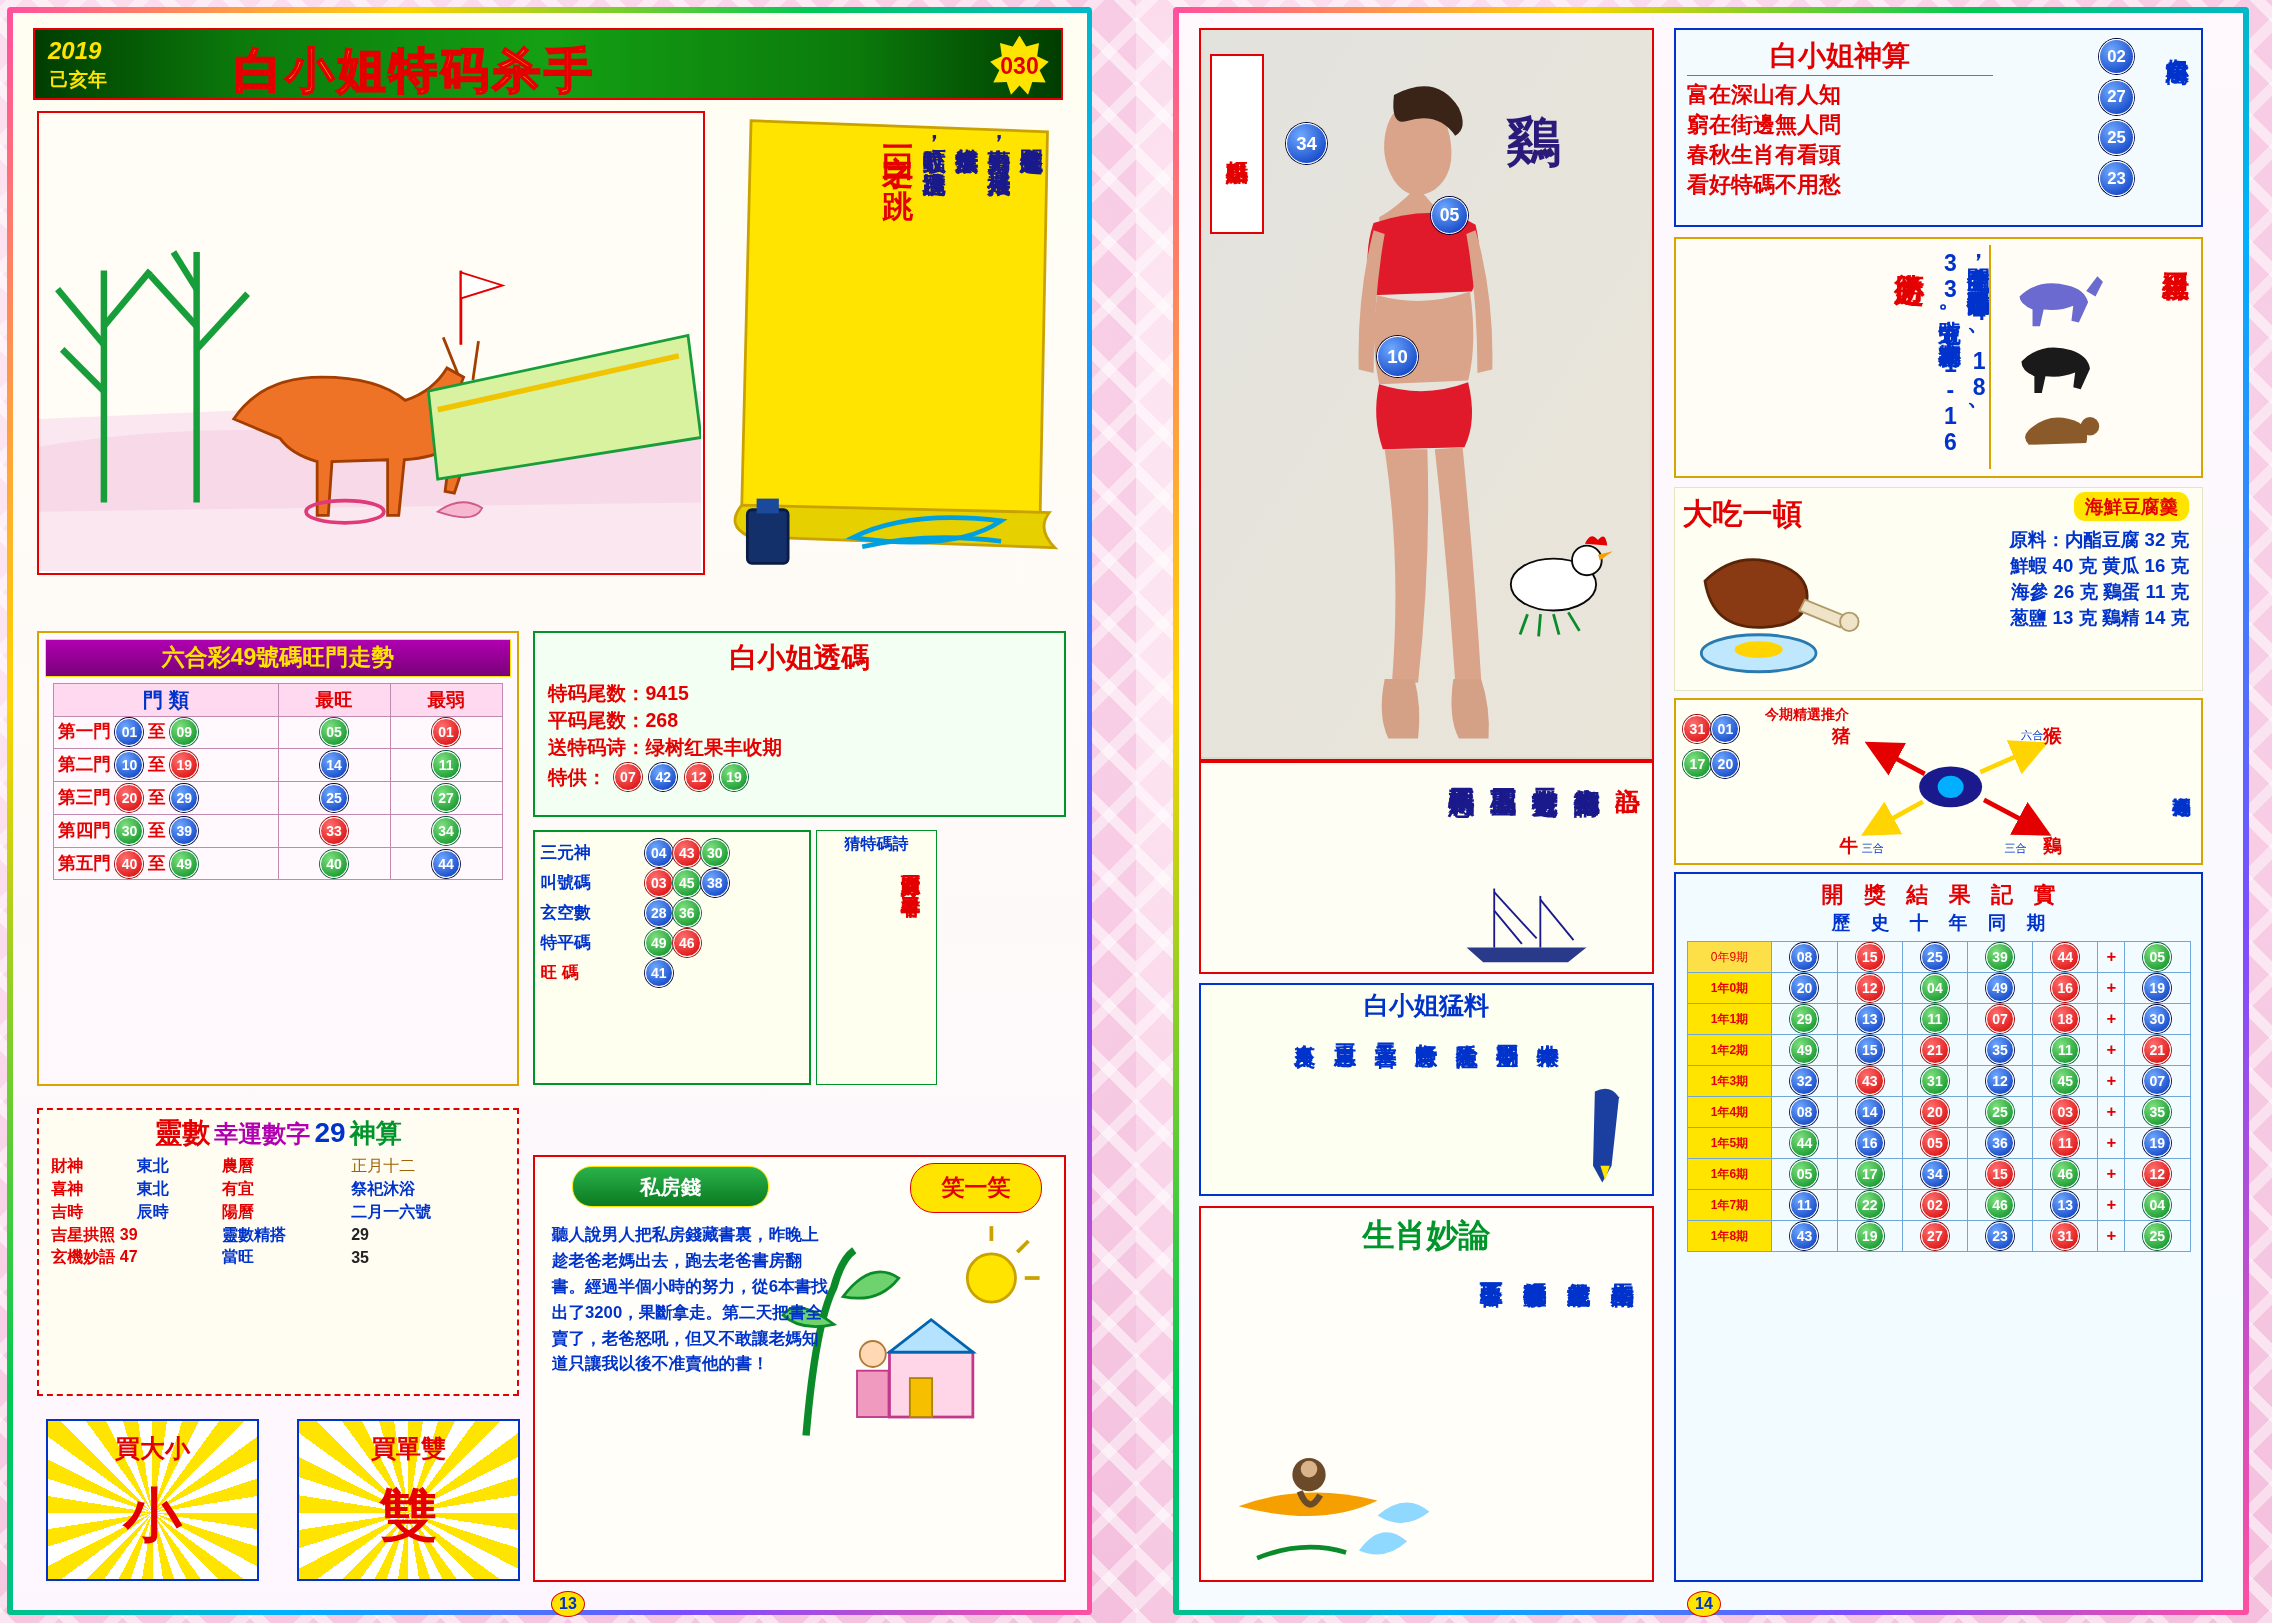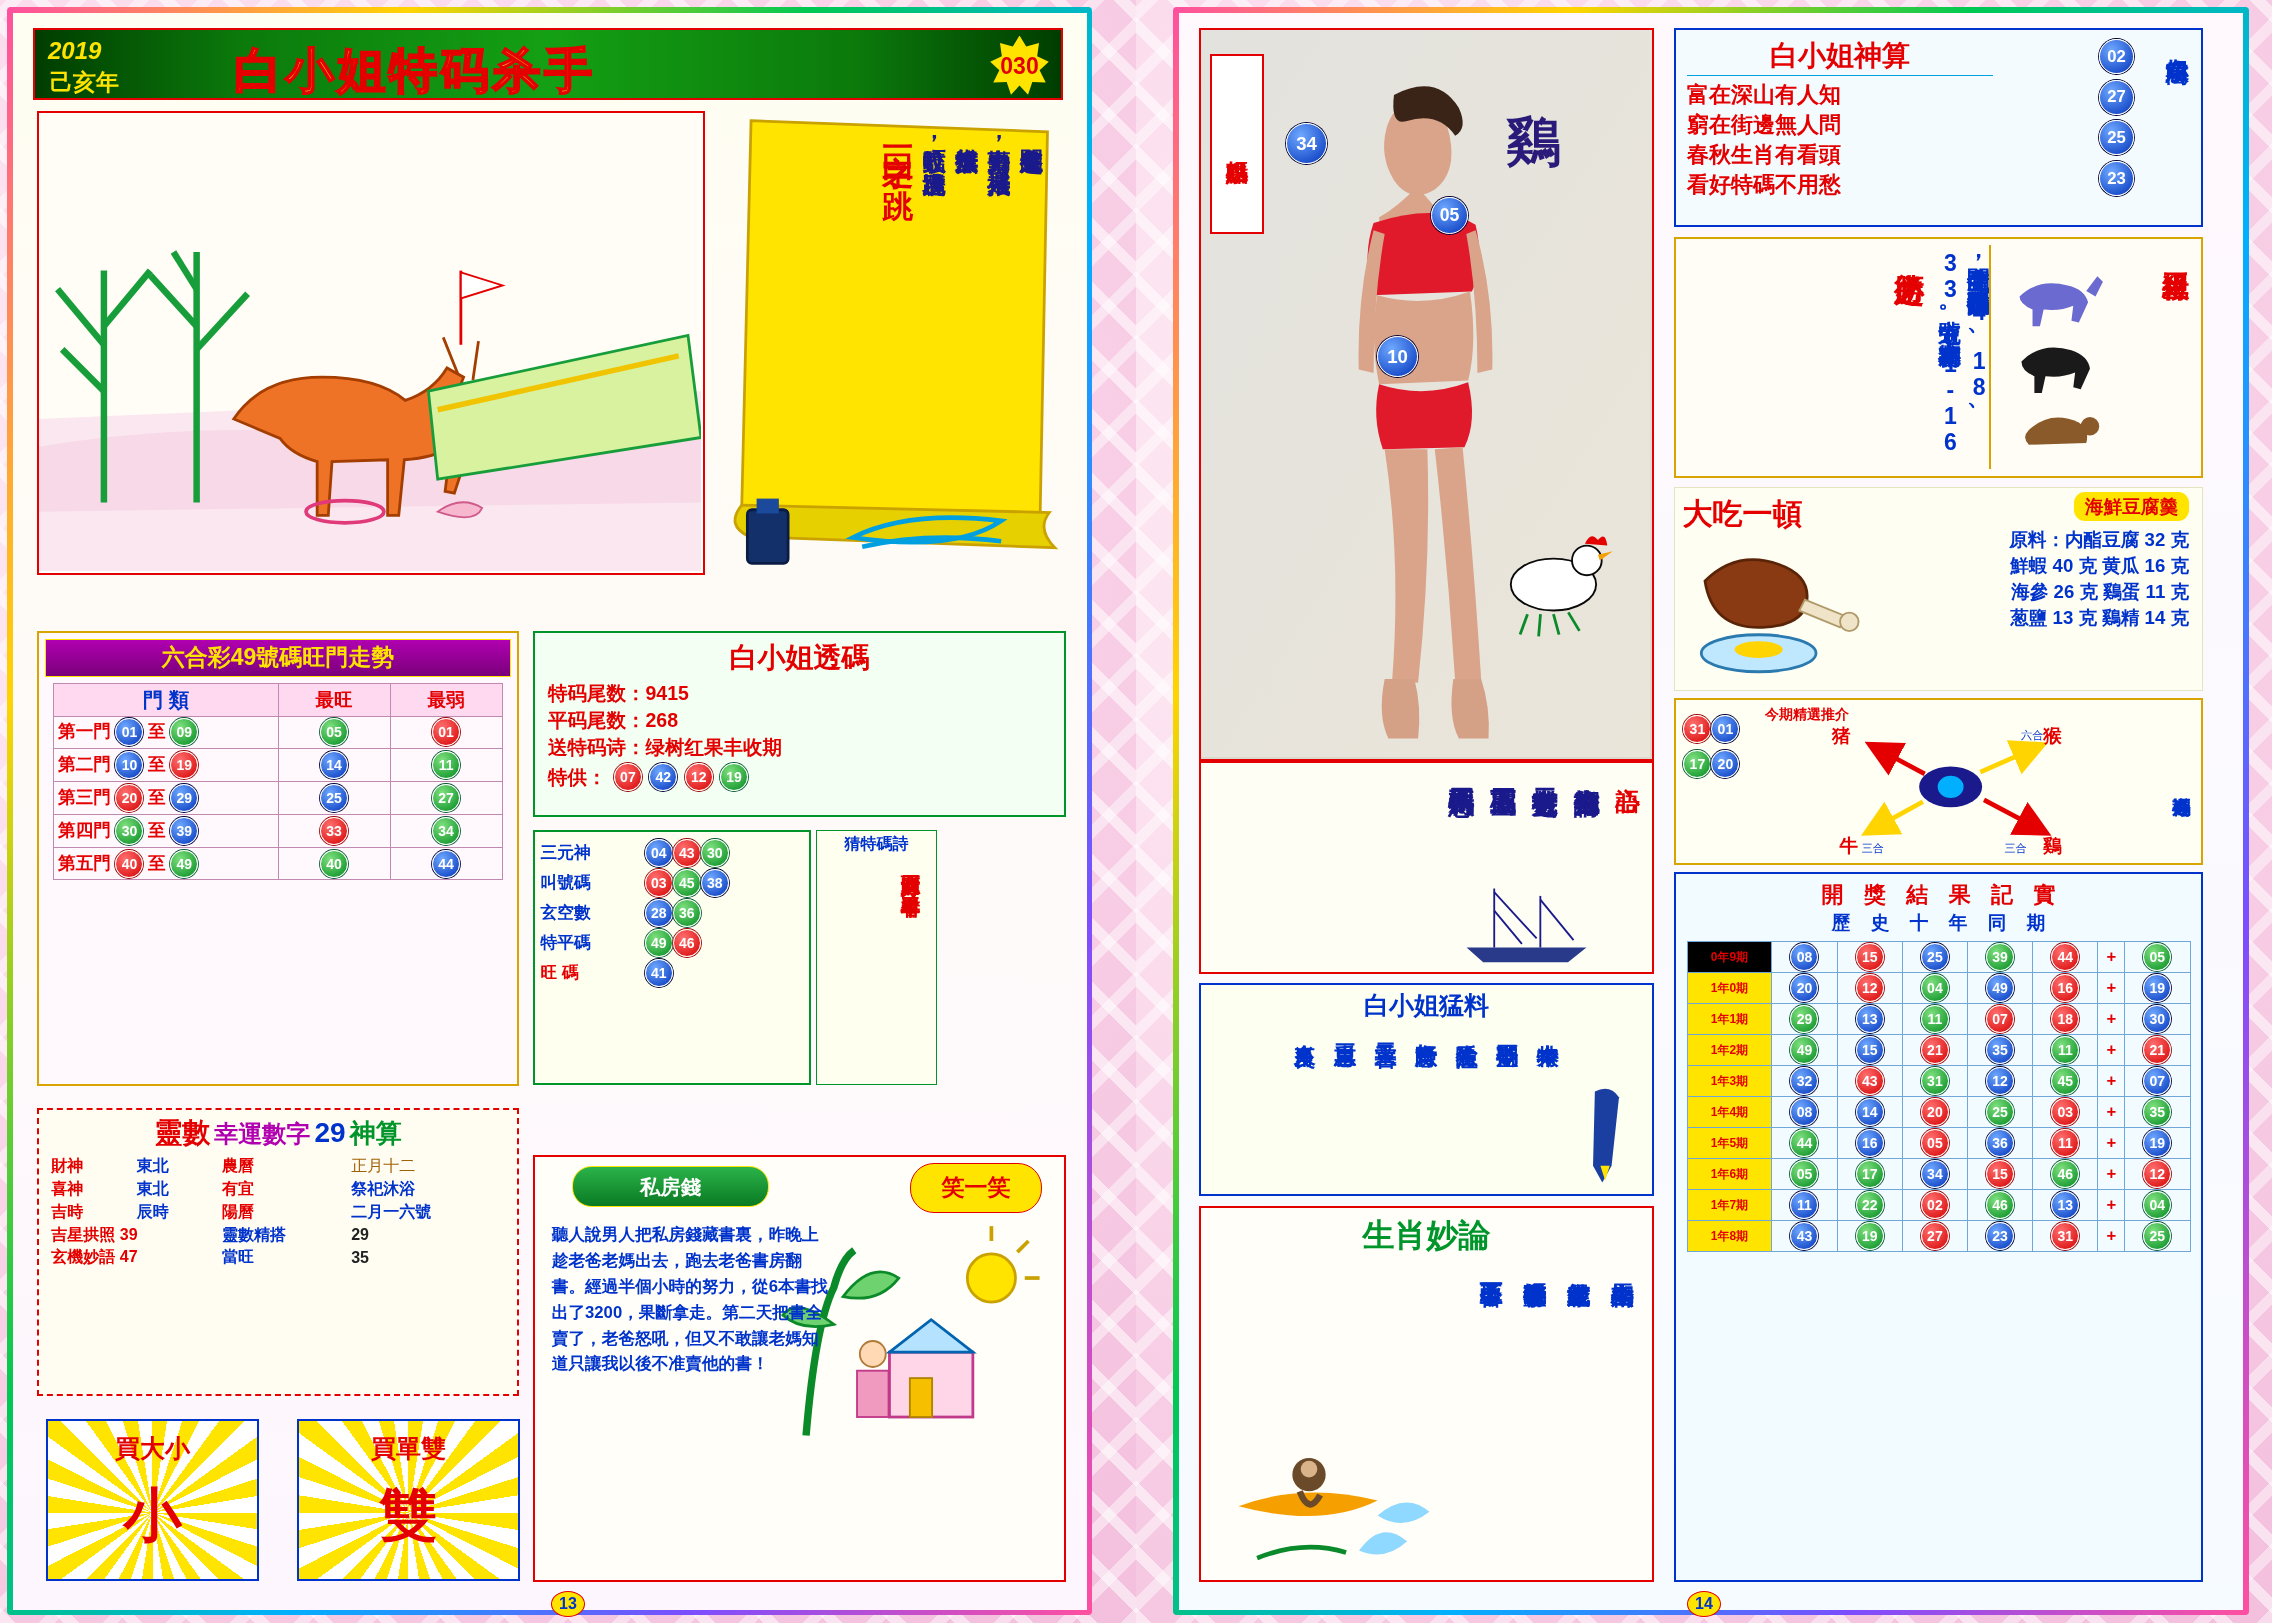--- a/index.html
+++ b/index.html
@@ -22,21 +22,21 @@
   .bd-gold{border:2.8px solid #d8a500;}
   .title-red{color:#e40000;font-weight:bold;}
   .ball{display:inline-flex;align-items:center;justify-content:center;border-radius:50%;color:#fff;font-weight:bold;font-size:14px;width:28px;height:28px;box-sizing:border-box;}
   .ball.r{background:radial-gradient(circle at 35% 30%,#ff6f6f,#d60000);border:1.9px solid #fff;box-shadow:0 0 0 0.9px #900;}
   .ball.b{background:radial-gradient(circle at 35% 30%,#6fa8ff,#0033bb);border:1.9px solid #fff;box-shadow:0 0 0 0.9px #003;}
   .ball.g{background:radial-gradient(circle at 35% 30%,#7ee07e,#008a1e);border:1.9px solid #fff;box-shadow:0 0 0 0.9px #053;}
   table{border-collapse:collapse;}
   
   .banner{position:absolute;left:33px;top:28px;width:1030px;height:72px;background:linear-gradient(90deg,#003d00,#0b7a0b 20%,#14a014 50%,#0b7a0b 80%,#003d00);border:2.8px solid #e40000;box-sizing:border-box;overflow:hidden;}
   .banner .year{position:absolute;left:13px;top:7.4px;color:#ffe400;font-size:24px;font-weight:bold;font-style:italic;}
-  .banner .year2{position:absolute;left:15px;top:37px;color:#ffe400;font-size:23px;font-weight:bold;text-align:right;}
+  .banner .year2{position:absolute;left:15px;top:37px;color:#ffe400;font-size:19px;font-weight:bold;text-align:right;}
   .banner .maintitle{position:absolute;left:199px;top:9.3px;font-size:48px;font-weight:bold;color:#ffe400;-webkit-text-stroke:1.9px #e40000;letter-spacing:3.7px;}
   .starburst{position:absolute;right:11px;top:5.6px;width:61px;height:61px;background:#ffe400;clip-path:polygon(50% 0%,61% 18%,82% 12%,79% 34%,98% 43%,83% 57%,93% 77%,71% 76%,64% 97%,50% 82%,36% 97%,29% 76%,7% 77%,17% 57%,2% 43%,21% 34%,18% 12%,39% 18%);display:flex;align-items:center;justify-content:center;}
   .starburst span{color:#e40000;font-weight:bold;font-size:23px;}
   .pgnum{position:absolute;bottom:5.6px;left:50%;transform:translateX(-50%);background:#ffe400;border:1.9px solid #e40000;border-radius:50%;width:32px;height:24px;display:flex;align-items:center;justify-content:center;font-weight:bold;color:#0033cc;font-size:16px;}
   .cell-c{text-align:center;}
   .rowlabel{color:#e40000;font-weight:bold;font-size:17.6px;}
   .tbl1 td{border:0.9px solid #c08ab0;padding:1.9px 3.7px;font-size:16.7px;}
   .hdrpink{background:#ffd9ef;}
   .lucky td{font-size:16px;padding:0.9px 2.8px;}
   .dash{border:2.8px dashed #e40000;}
@@ -523,21 +523,21 @@
       <span style="font-size:18.6px;color:#0033cc;font-weight:bold;">歷</span>
       <span style="font-size:18.6px;color:#0033cc;font-weight:bold;">史</span>
       <span style="font-size:18.6px;color:#0033cc;font-weight:bold;">十</span>
       <span style="font-size:18.6px;color:#0033cc;font-weight:bold;">年</span>
       <span style="font-size:18.6px;color:#0033cc;font-weight:bold;">同</span>
       <span style="font-size:18.6px;color:#0033cc;font-weight:bold;">期</span>
     </div>
     <table class="recordtbl" style="width:96%;margin:5.6px auto 0;">
       <tbody>
           <tr>
-        <td style="background:#000000;color:#e40000;font-weight:bold;">0年9期</td>
+        <td style="background:#fde047;color:#e40000;font-weight:normal;">0年9期</td>
         <td><span class="ball b">08</span></td>
         <td><span class="ball r">15</span></td>
         <td><span class="ball b">25</span></td>
         <td><span class="ball g">39</span></td>
         <td><span class="ball r">44</span></td>
         <td style="color:#e40000;font-weight:bold;font-size:16.7px;">+</td>
         <td><span class="ball g">05</span></td>
       </tr>
       <tr>
         <td style="background:#ffe400;color:#e40000;font-weight:bold;">1年0期</td>

